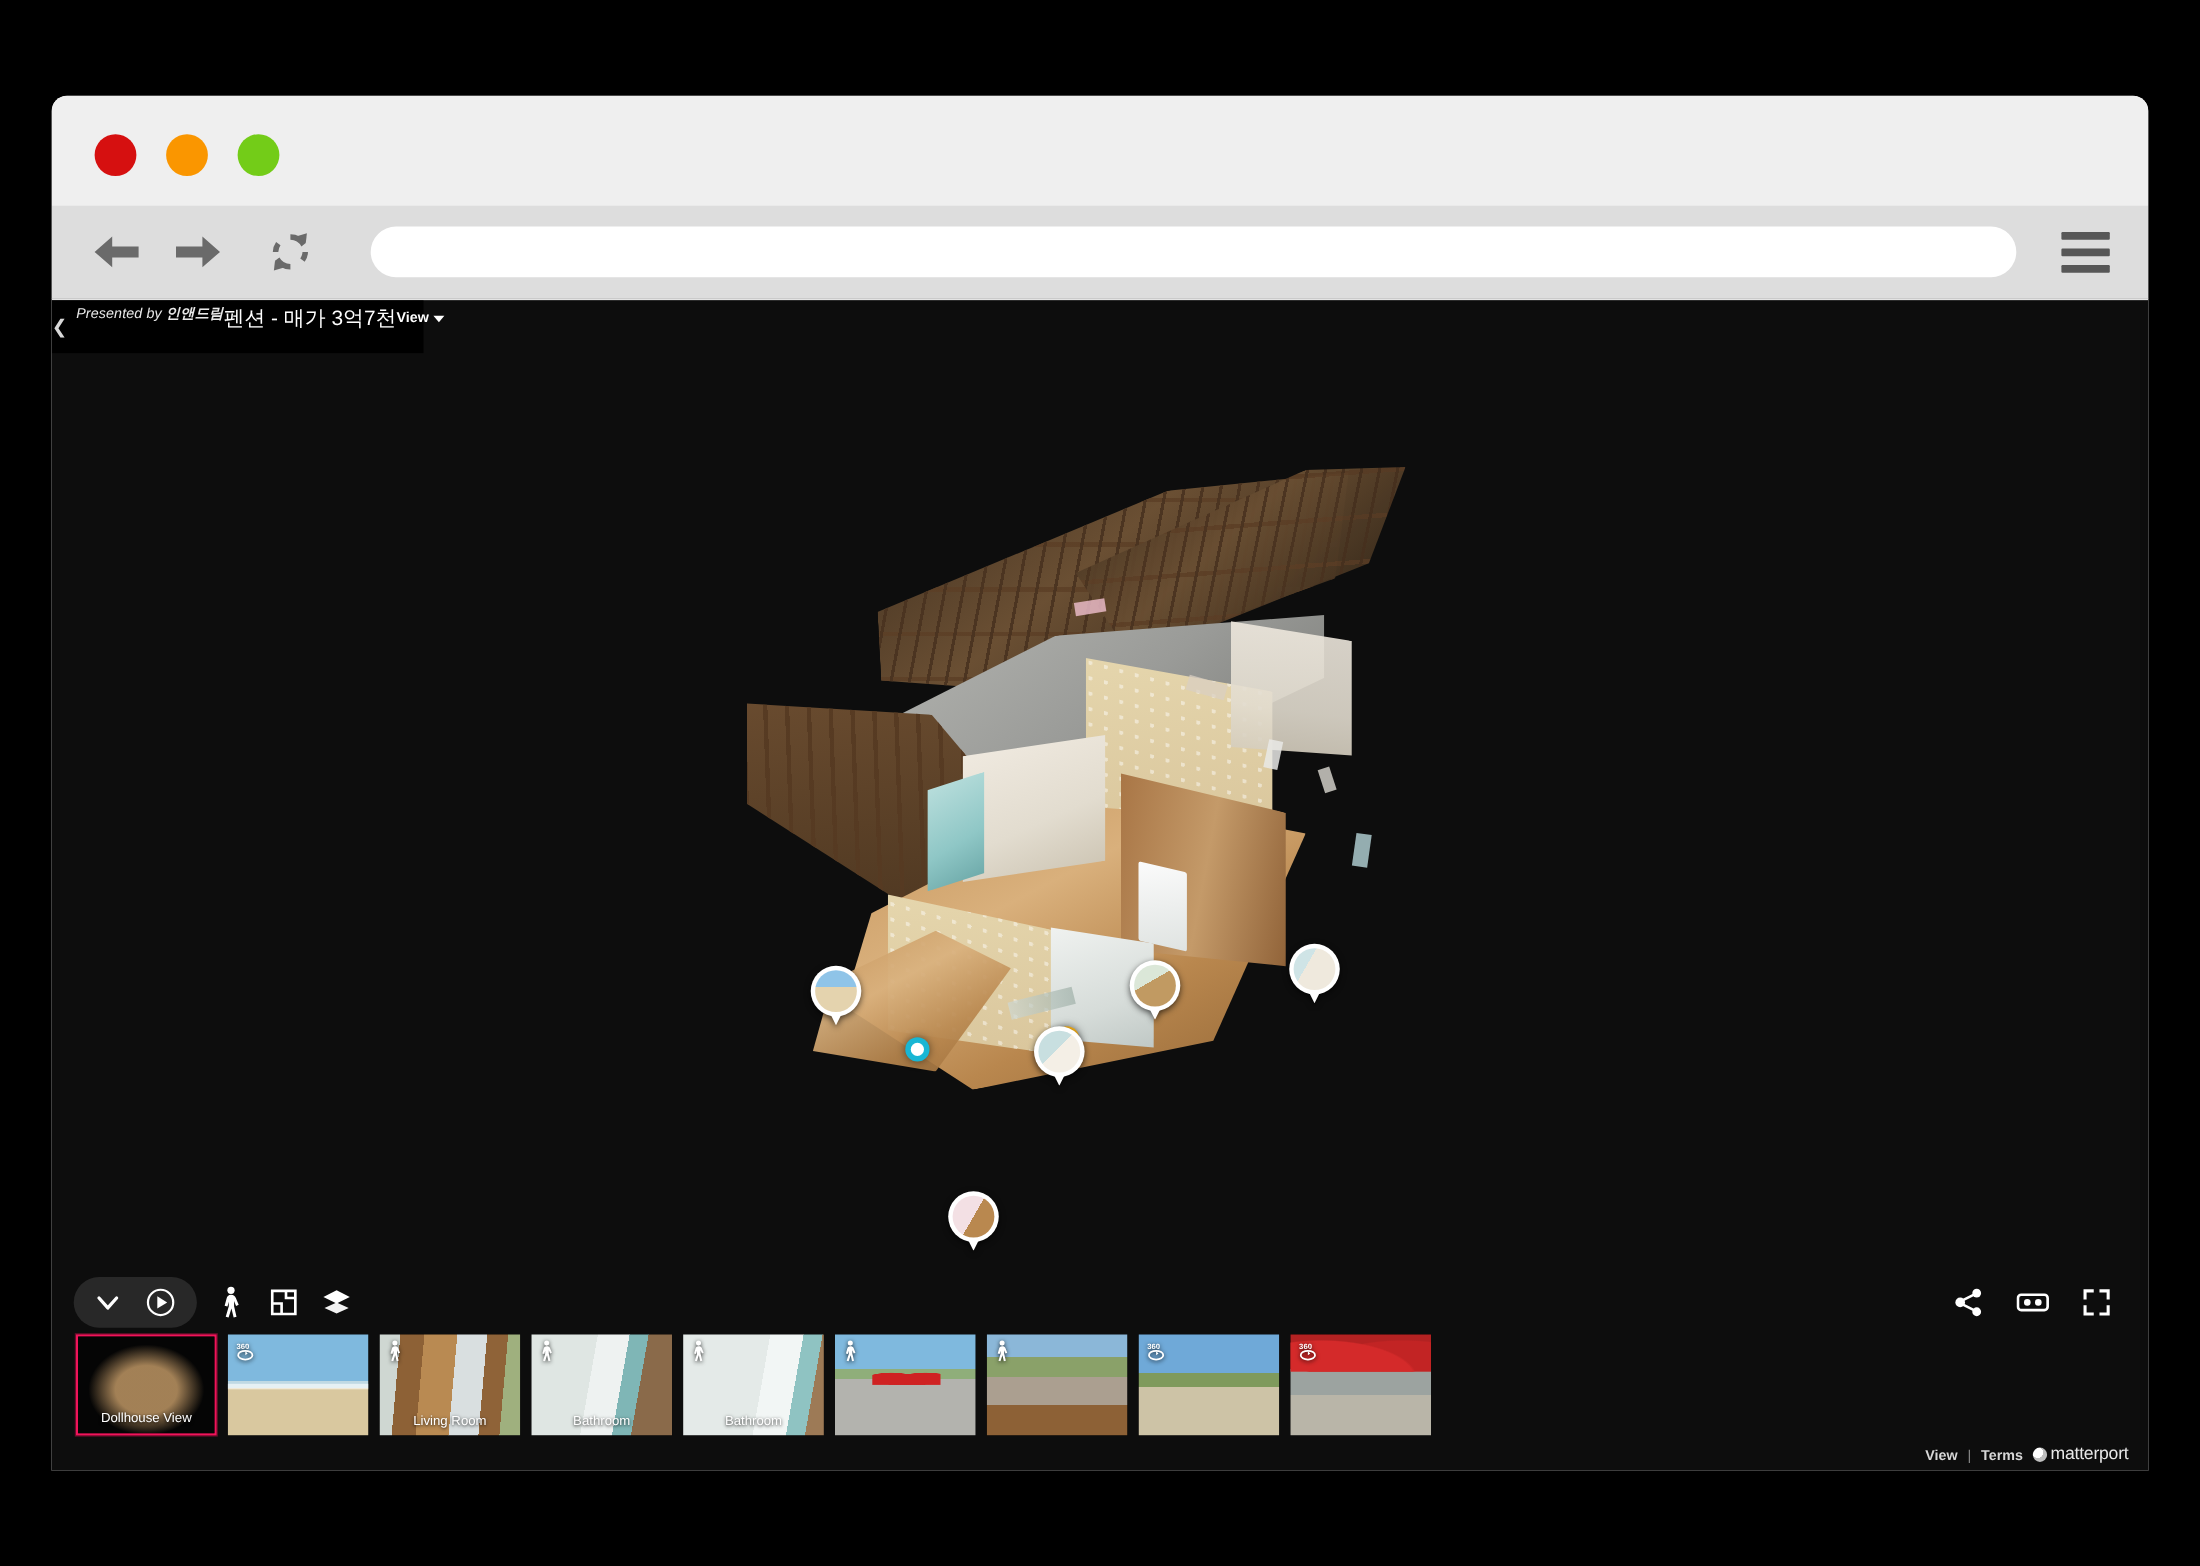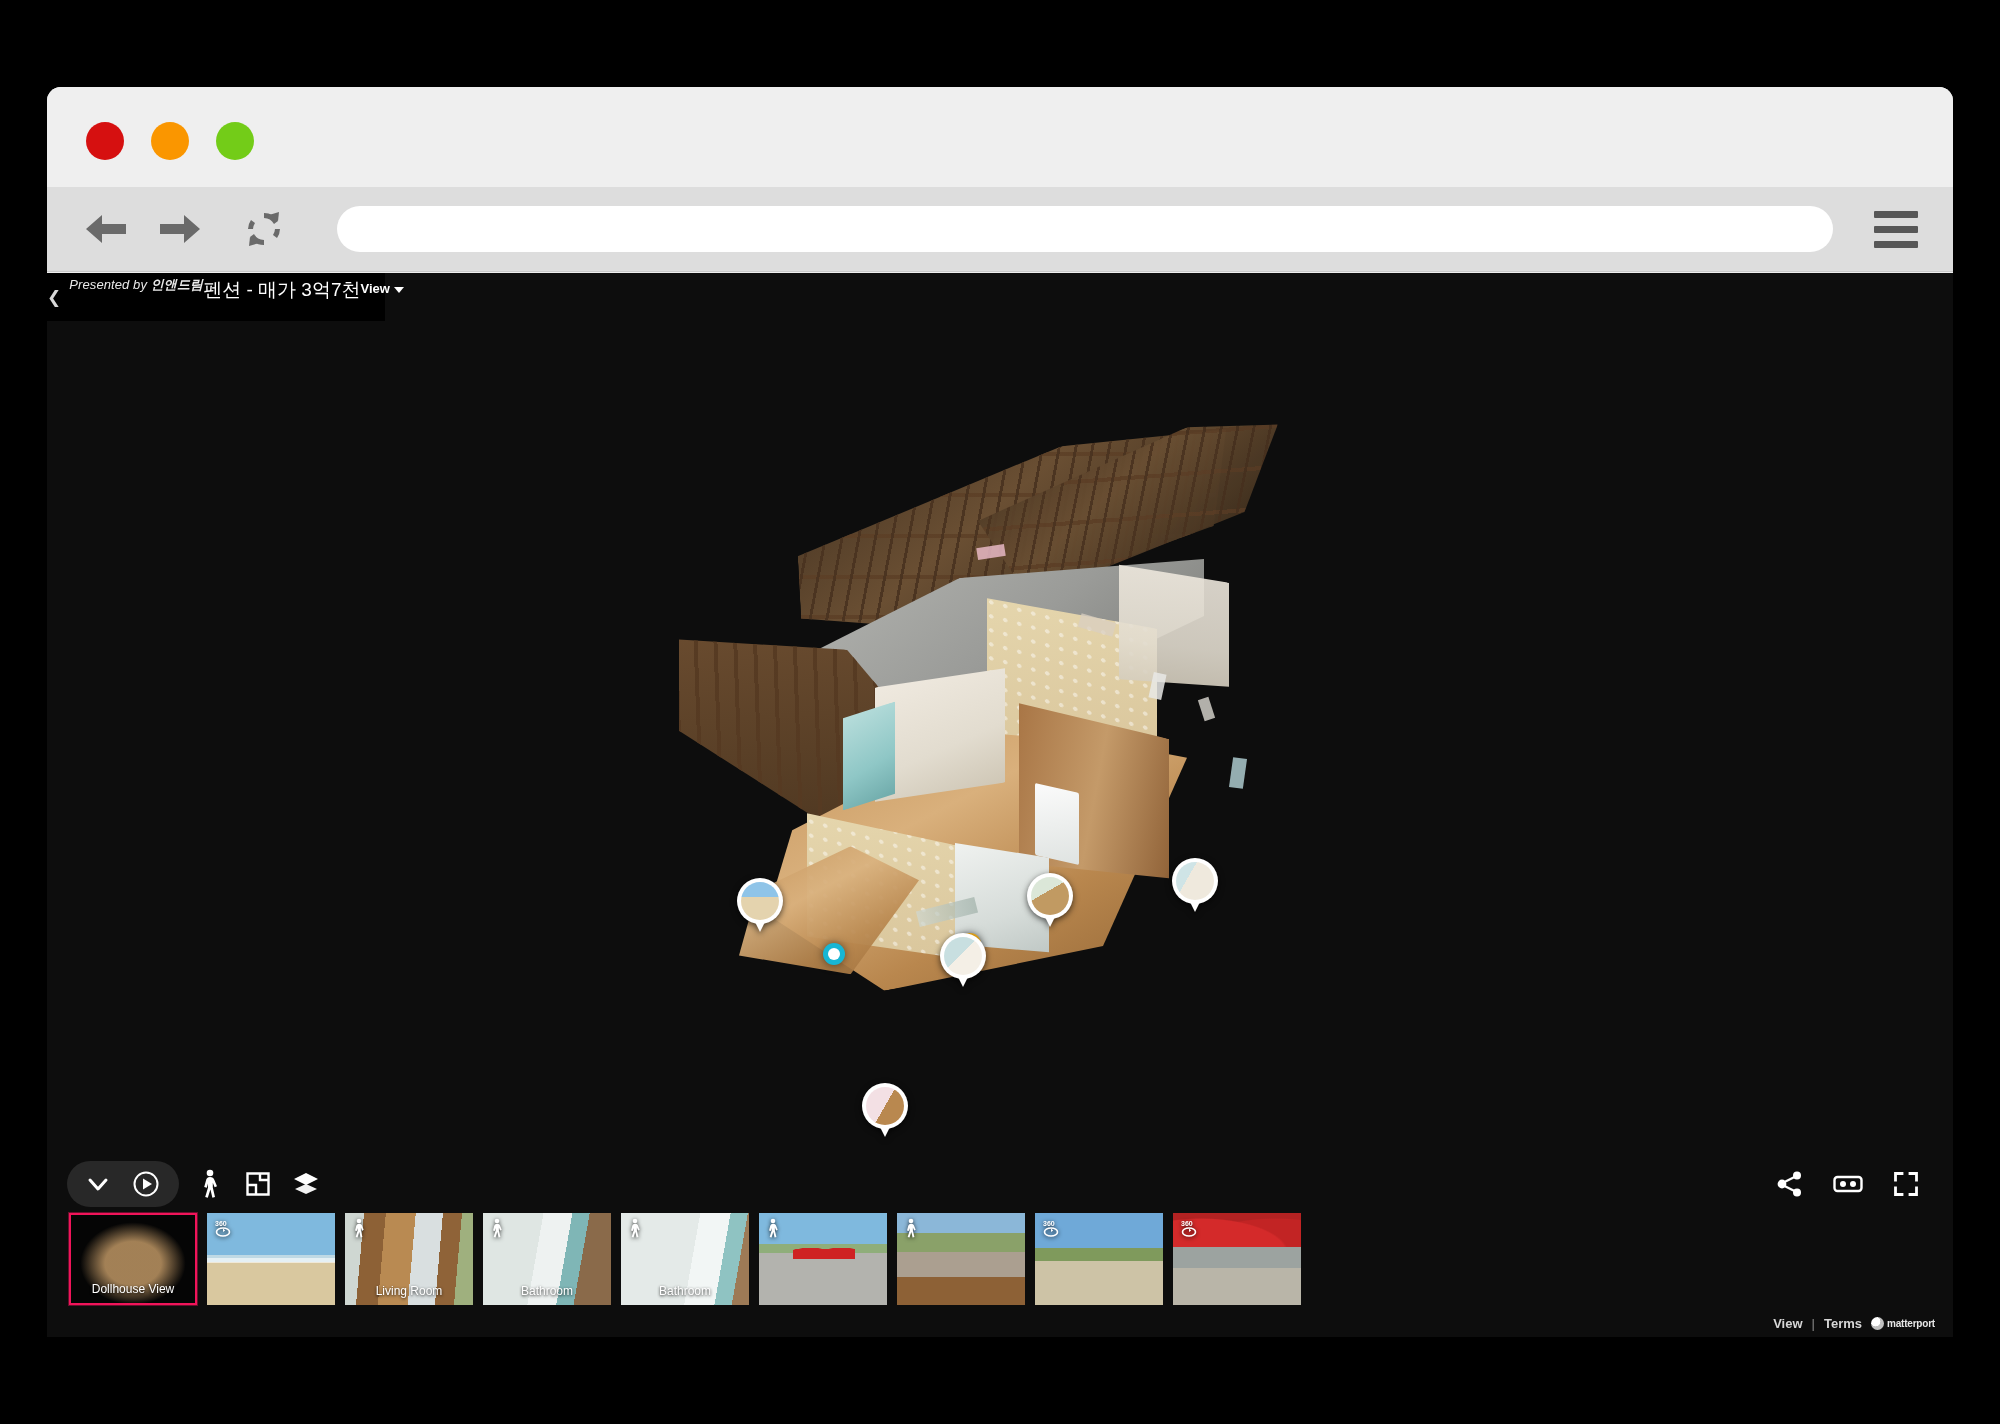--- a/index.html
+++ b/index.html
@@ -377,21 +377,21 @@
     font-weight: bold;
     z-index: 26;
   }
   #viewer-footer .sep { color: #8a8a8a; font-weight: normal; }
   #mp-logo { display: flex; align-items: center; gap: 3px; color: #e8e8e8; }
   #mp-logo .glyph {
     width: 13px; height: 13px; border-radius: 50%;
     background: radial-gradient(circle at 35% 35%, #fff 0 40%, #bfbfbf 42% 100%);
     display: inline-block;
   }
-  #mp-logo .word { font-size: 10px; font-weight: bold; letter-spacing: -.2px; text-align: center; }
+  #mp-logo .word { font-size: 16px; font-weight: normal; letter-spacing: -.2px; text-align: center; }
 </style>
 </head>
 <body>
 
 <div id="browser-window">
 
   <div id="titlebar">
     <div class="traffic-lights">
       <span class="light" style="background:#d61010"></span>
       <span class="light" style="background:#fa9600"></span>

